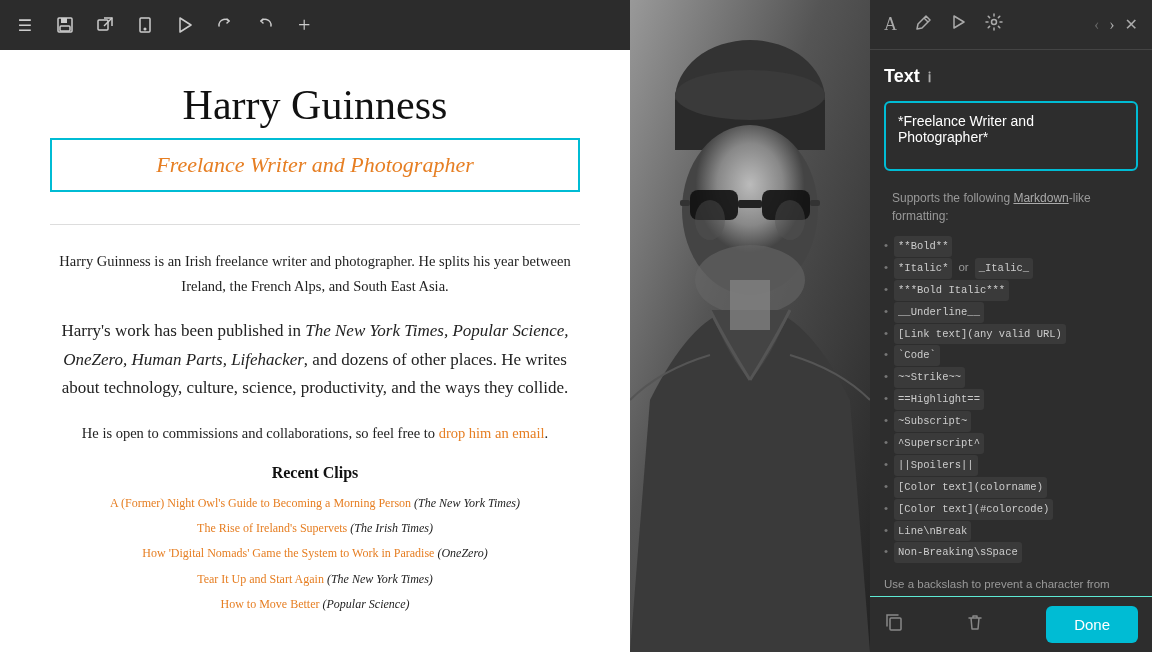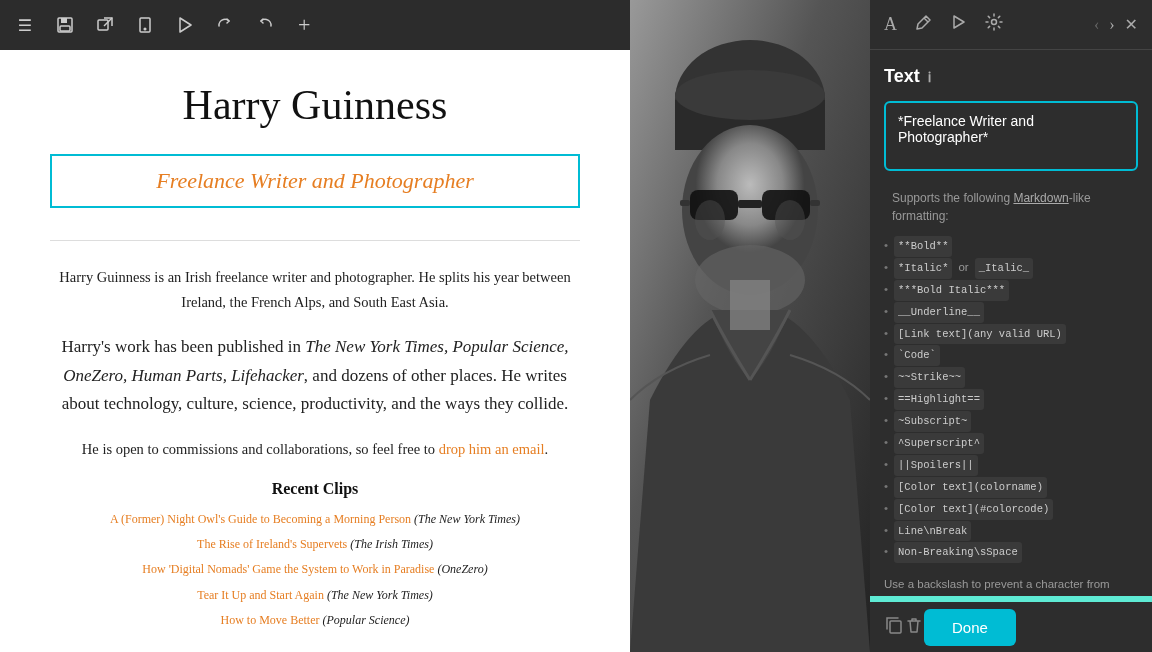--- a/index.html
+++ b/index.html
@@ -55,21 +55,21 @@
       overflow-y: auto;
       flex: 1;
     }
 
     .page-title {
       font-family: Georgia, serif;
       font-size: 42px;
       font-weight: normal;
       text-align: center;
       color: #111;
-      margin-bottom: 24px;
+      margin-bottom: 8px;
       line-height: 1.2;
     }
 
     .subtitle-box {
       border: 2px solid #00bcd4;
       padding: 12px 20px;
       text-align: center;
       margin-bottom: 24px;
       display: inline-block;
       width: 100%;
@@ -298,23 +298,24 @@
     .backslash-info {
       color: #999;
       font-family: -apple-system, sans-serif;
       font-size: 11.5px;
       line-height: 1.6;
       margin-bottom: 14px;
     }
 
     .bottom-bar {
       height: 56px;
-      border-top: 6px solid #5eead4;
-      display: flex;
-      align-items: center;
+      border-top: 1px solid #5eead4;
+      display: flex;
+      align-items: center;
+      justify-content: space-between;
       padding: 0 14px;
       flex-shrink: 0;
     }
 
     .bottom-icon {
       color: #888;
       font-size: 18px;
       cursor: pointer;
     }
 

